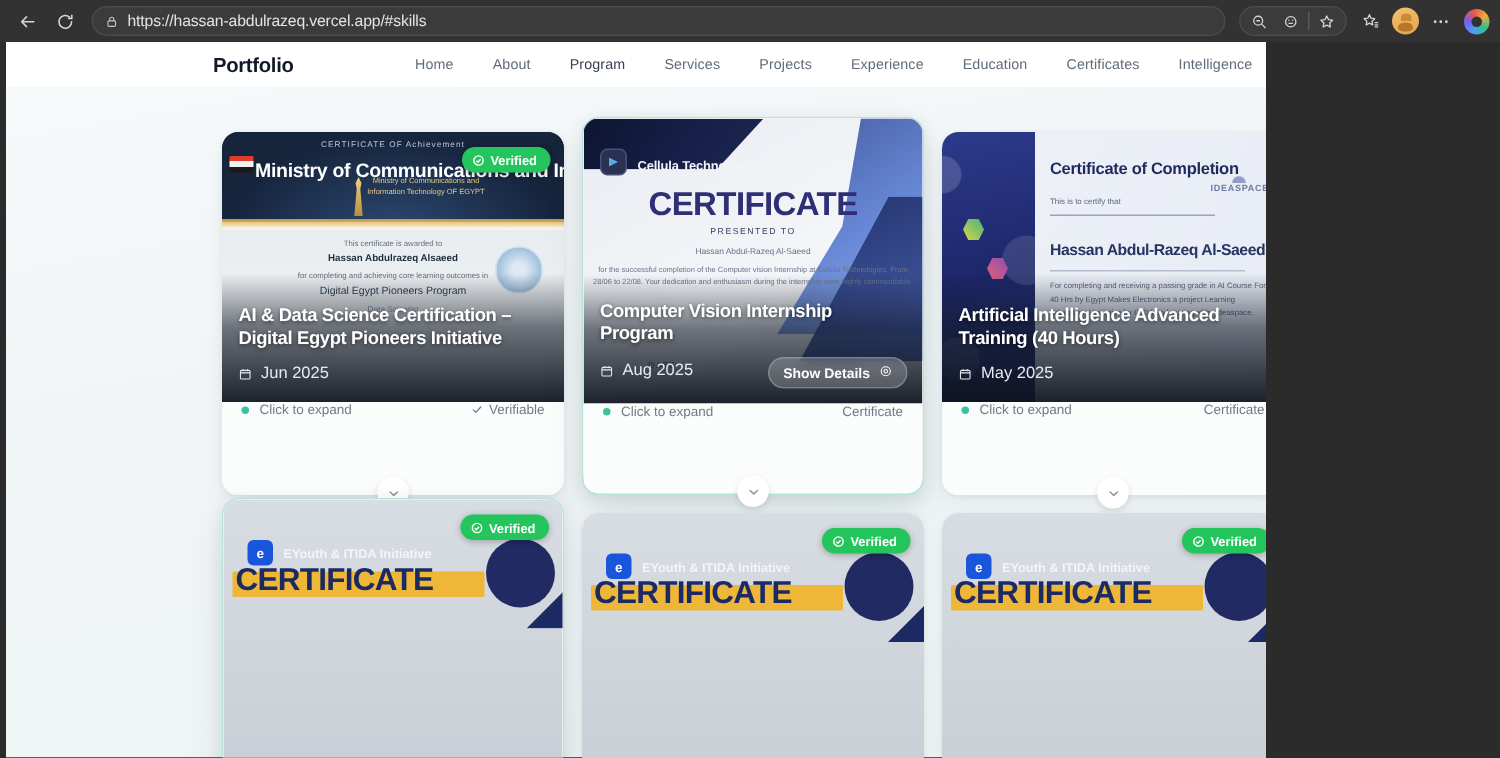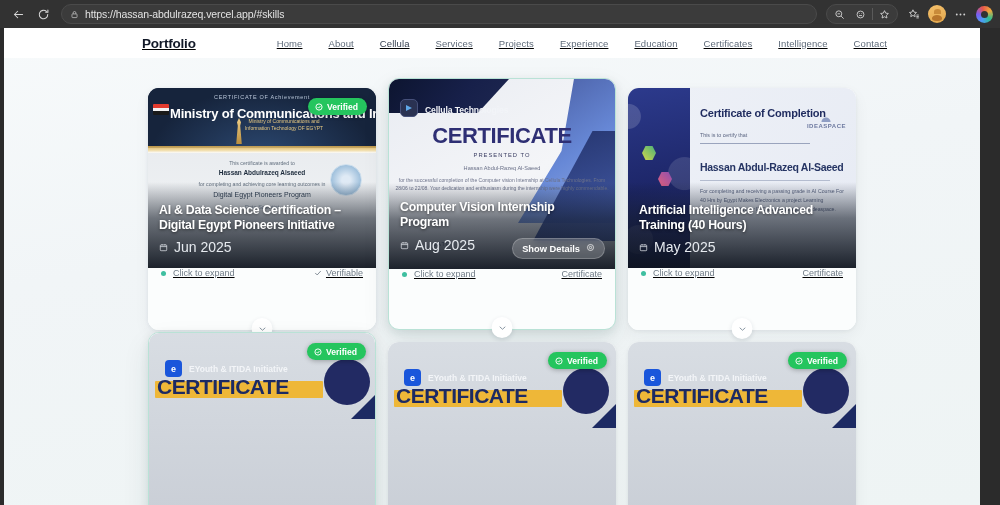--- a/index.html
+++ b/index.html
@@ -80,26 +80,25 @@
     background:conic-gradient(from 200deg,#4b9ef5,#7b5cf0,#e8574a,#f0a93c,#2fbf8f,#4b9ef5);
     margin-left:4px;
     position:relative;
   }
   .copilot::after{
     content:"";position:absolute;inset:5px;border-radius:50%;background:#323232;
   }
 
   
   .viewport {
-    width: 980px; height: 477px;
+    width: 844px; height: 477px;
     background: linear-gradient(170deg,#f7fafb 0%,#f1f5f7 40%,#eef4f4 100%);
     overflow: hidden;
     position: relative;
     border-left: 4px solid #2b2b2b;
-    text-decoration: underline;
   }
   .page-inner { width: 996px; position: relative; }
 
   
   .site-nav {
     height: 30px;
     background: #ffffff;
     display: flex; align-items: center;
     padding: 0 0 0 0;
   }
@@ -372,21 +371,21 @@
   }
   .cert-title {
     position:absolute; left:11px; right:11px; bottom:34px;
     color:#ffffff; font-size:12.3px; font-weight:bold;
     line-height:1.28; letter-spacing:-0.25px;
     text-shadow:0 1px 3px rgba(0,0,0,.55);
   }
   .card.hovered .cert-title { bottom:38px; font-size:12.3px; }
   .cert-date {
     position:absolute; left:11px; bottom:13px;
-    color:#e6eaef; font-size:14px;
+    color:#e6eaef; font-size:11px;
     display:flex; align-items:center; gap:6px;
   }
   .card.hovered .cert-date { bottom:16px; }
   .cal-ico { display:flex; }
 
   .badge-verified {
     position:absolute; top:10px; right:9px; z-index:5;
     background:#25c55e;
     color:#fff; font-size:8.6px; font-weight:bold;
     padding:3.5px 9px 3.5px 7px;
@@ -504,21 +503,21 @@
 
 <div class="viewport">
 <div class="page-inner">
 
   <div class="site-nav">
     <div class="nav-content">
       <div class="brand">Portfolio</div>
       <div class="nav-links">
         <div class="nav-link">Home</div>
         <div class="nav-link">About</div>
-        <div class="nav-link active">Cellula</div>
+        <div class="nav-link active">Program</div>
         <div class="nav-link">Services</div>
         <div class="nav-link">Projects</div>
         <div class="nav-link">Experience</div>
         <div class="nav-link">Education</div>
         <div class="nav-link">Certificates</div>
         <div class="nav-link">Intelligence</div>
         <div class="nav-link">Contact</div>
       </div>
     </div>
   </div>

